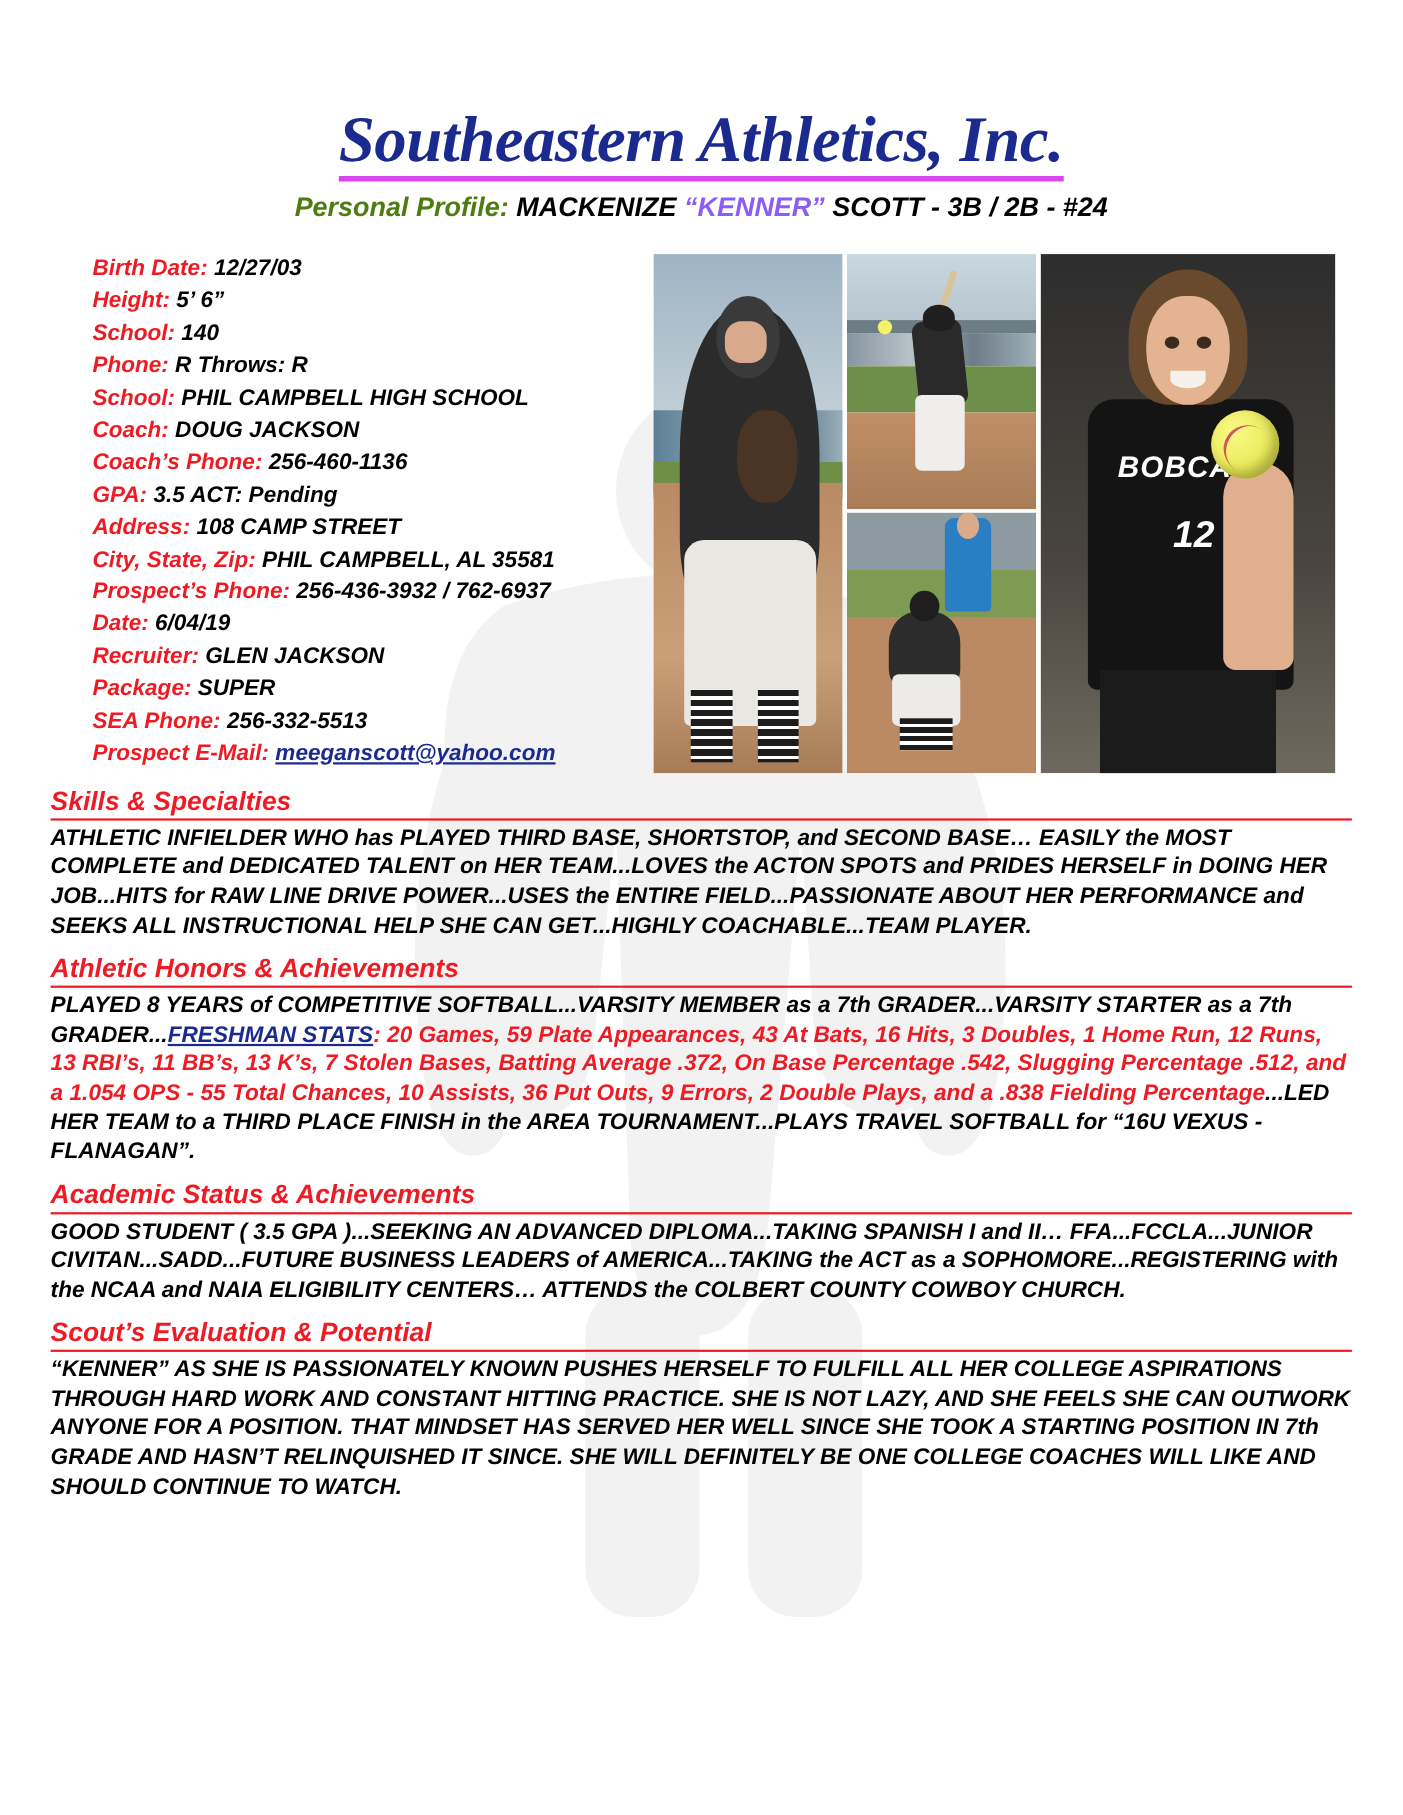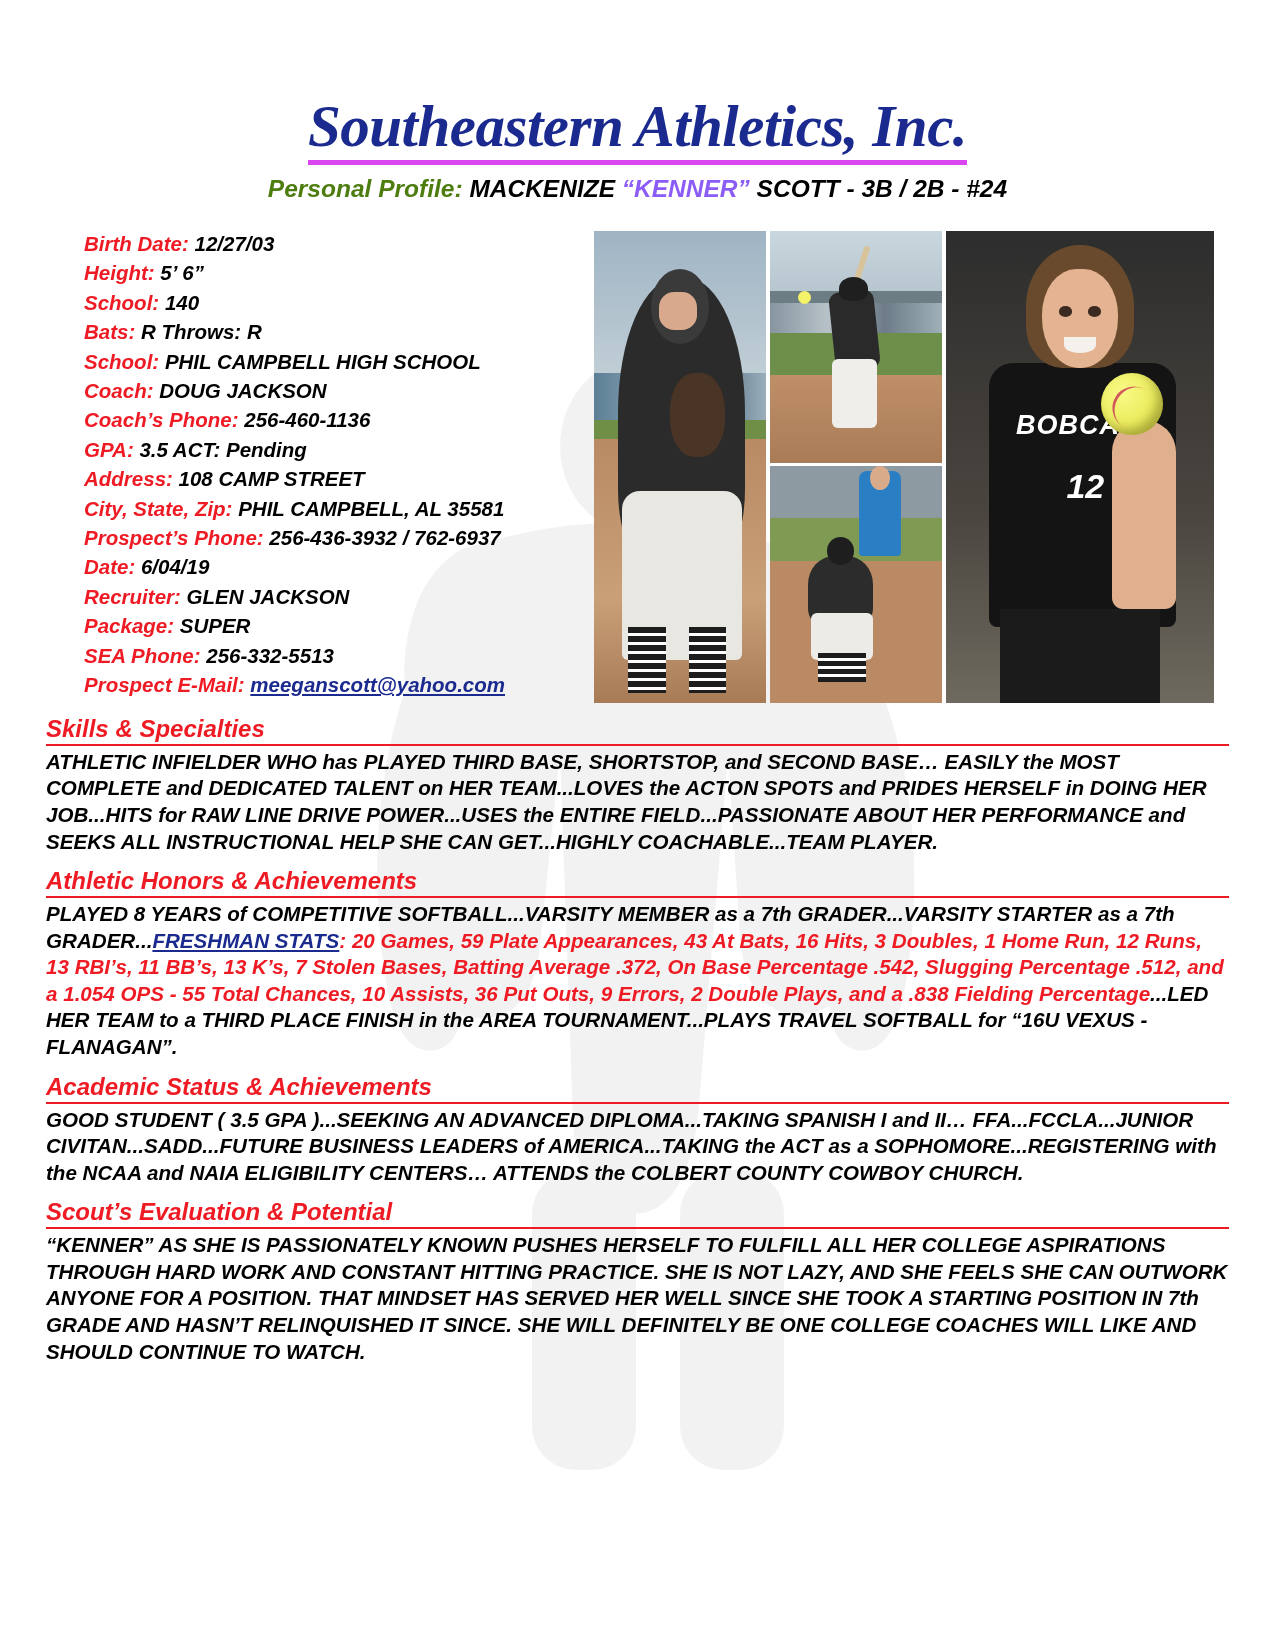--- a/index.html
+++ b/index.html
@@ -203,21 +203,21 @@
       <span>SCOTT - 3B / 2B - #24</span>
     </div>
   </div>
 
   <div class="main-cols">
 
     <div class="info-list">
       <div class="info-row"><span class="lbl">Birth Date:</span> <span class="val">12/27/03</span></div>
       <div class="info-row"><span class="lbl">Height:</span> <span class="val">5’ 6”</span></div>
       <div class="info-row"><span class="lbl">School:</span> <span class="val">140</span></div>
-      <div class="info-row"><span class="lbl">Bats:</span> <span class="val">R   Throws:  R</span></div>
+      <div class="info-row"><span class="lbl">Phone:</span> <span class="val">R   Throws:  R</span></div>
       <div class="info-row"><span class="lbl">School:</span> <span class="val">PHIL CAMPBELL HIGH SCHOOL</span></div>
       <div class="info-row"><span class="lbl">Coach:</span> <span class="val">DOUG JACKSON</span></div>
       <div class="info-row"><span class="lbl">Coach’s Phone:</span> <span class="val">256-460-1136</span></div>
       <div class="info-row"><span class="lbl">GPA:</span> <span class="val">3.5    ACT: Pending</span></div>
       <div class="info-row"><span class="lbl">Address:</span> <span class="val">108 CAMP STREET</span></div>
       <div class="info-row"><span class="lbl">City, State, Zip:</span> <span class="val">PHIL CAMPBELL, AL  35581</span></div>
       <div class="info-row"><span class="lbl">Prospect’s Phone:</span> <span class="val">256-436-3932 / 762-6937</span></div>
       <div class="info-row"><span class="lbl">Date:</span> <span class="val">6/04/19</span></div>
       <div class="info-row"><span class="lbl">Recruiter:</span> <span class="val">GLEN JACKSON</span></div>
       <div class="info-row"><span class="lbl">Package:</span> <span class="val">SUPER</span></div>

